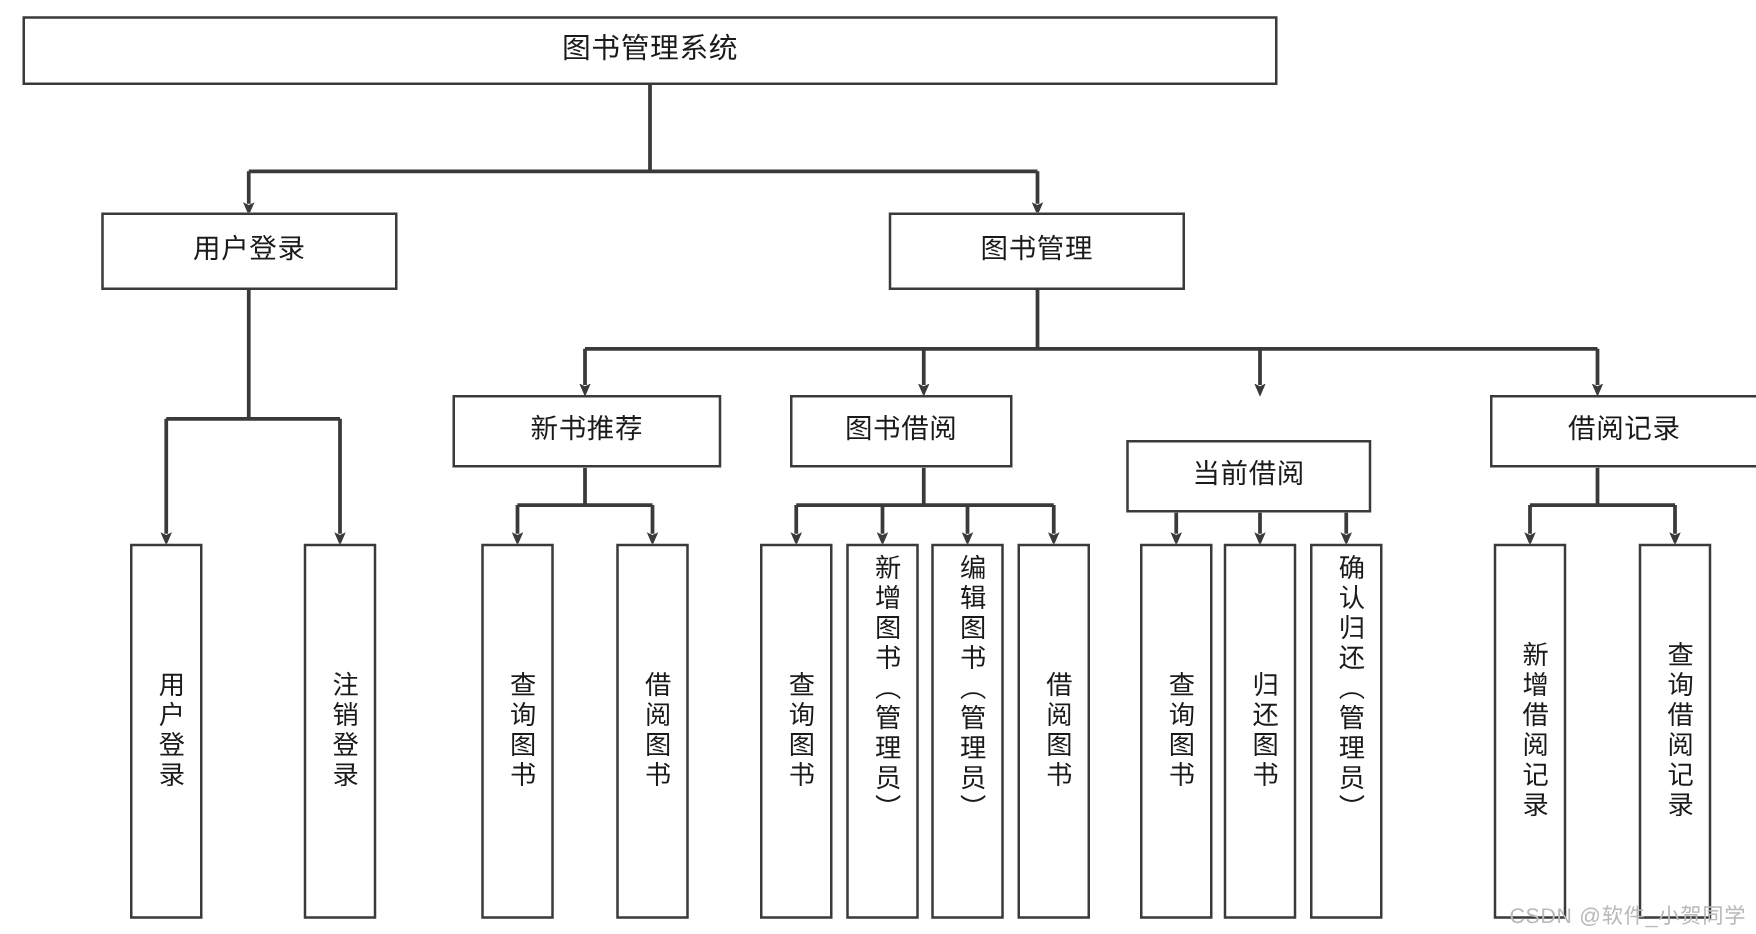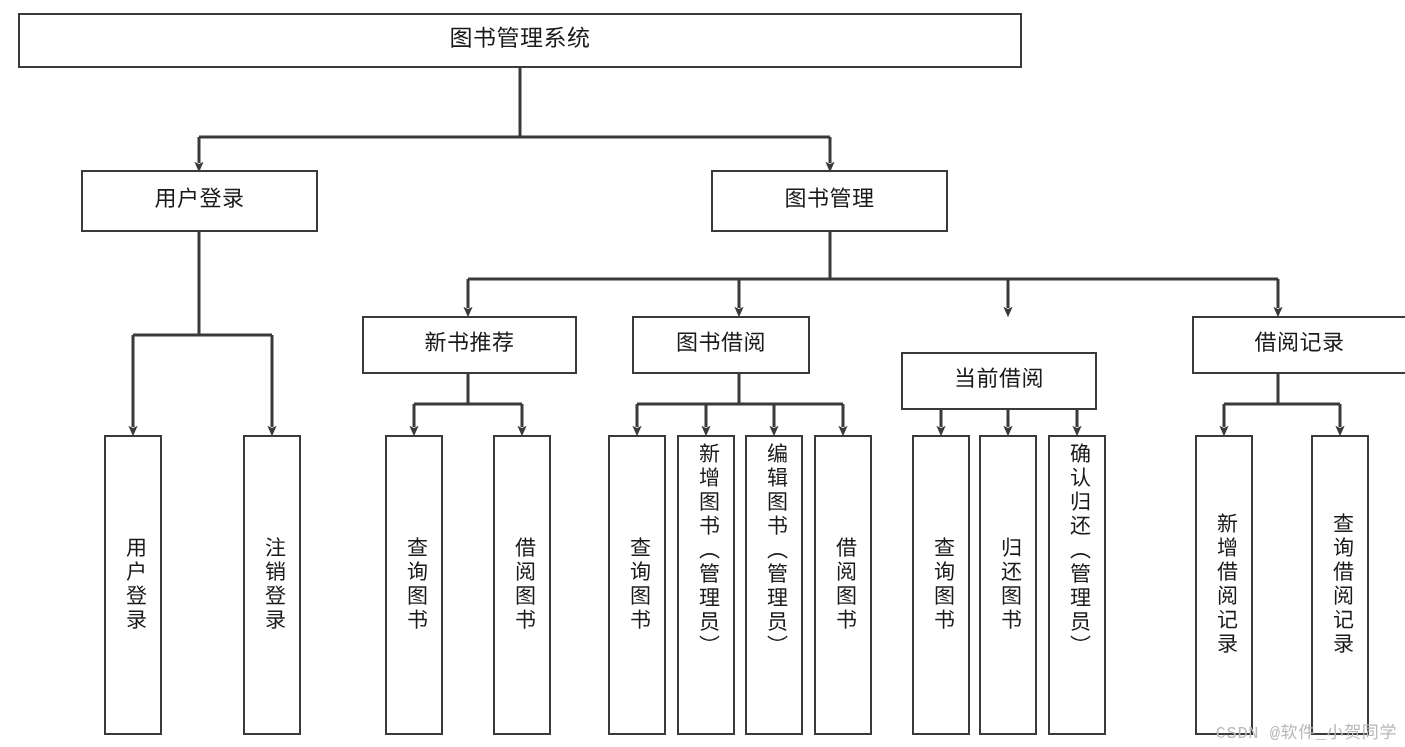--- a/index.html
+++ b/index.html
@@ -72,21 +72,21 @@
   }
   #watermark {
     position: absolute;
     right: 8px;
     bottom: 4px;
     font-size: 17px;
     color: #b9b9b9;
     letter-spacing: 0.6px;
     z-index: 5;
     white-space: nowrap;
-    font-family: Liberation Mono, monospace;
+    font-family: Liberation Sans, sans-serif;
   }
 </style>
 </head>
 <body>
 
 <div id="canvas">
 
   <svg id="edges" viewBox="0 0 1405 747" xmlns="http://www.w3.org/2000/svg">
     <defs>
       <marker id="arrow" markerWidth="11" markerHeight="11" refX="1.2" refY="5.2" orient="auto" markerUnits="userSpaceOnUse">

